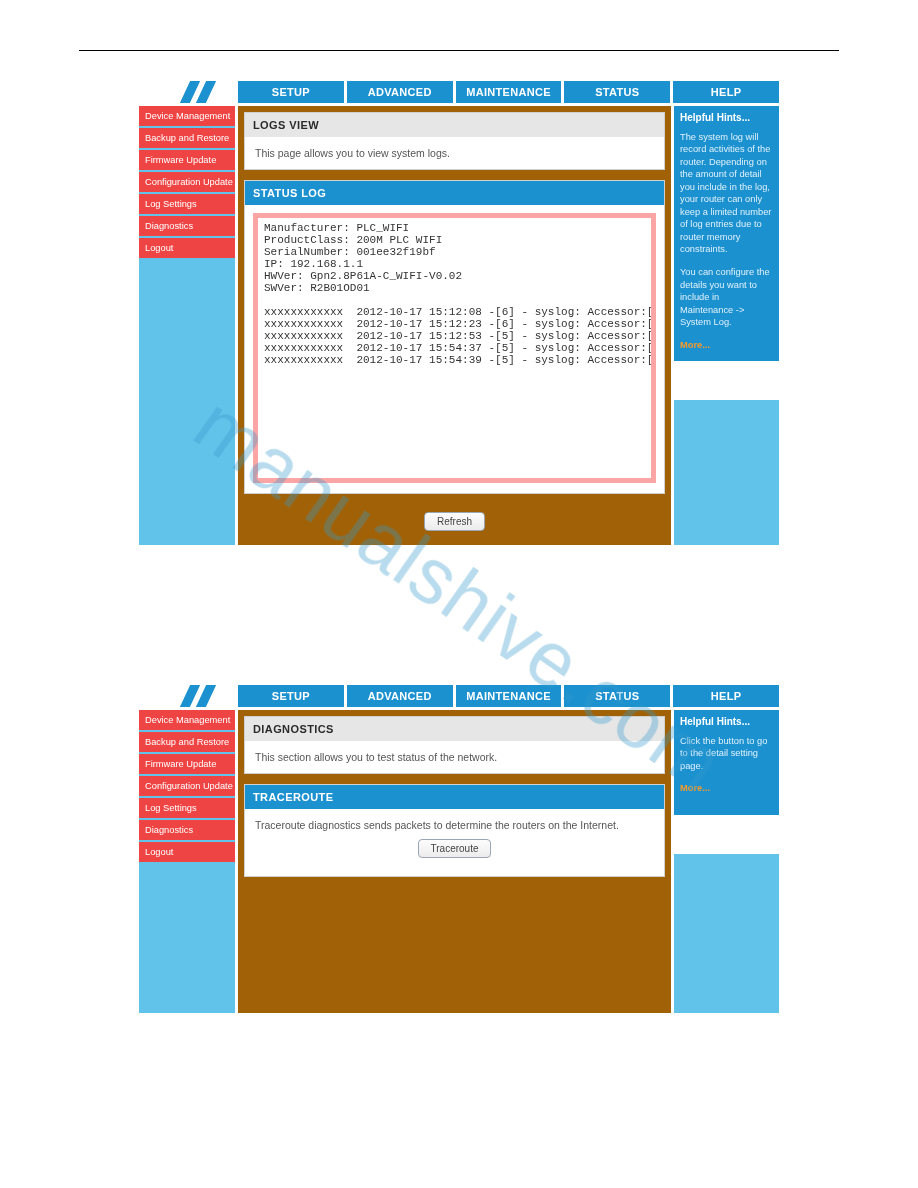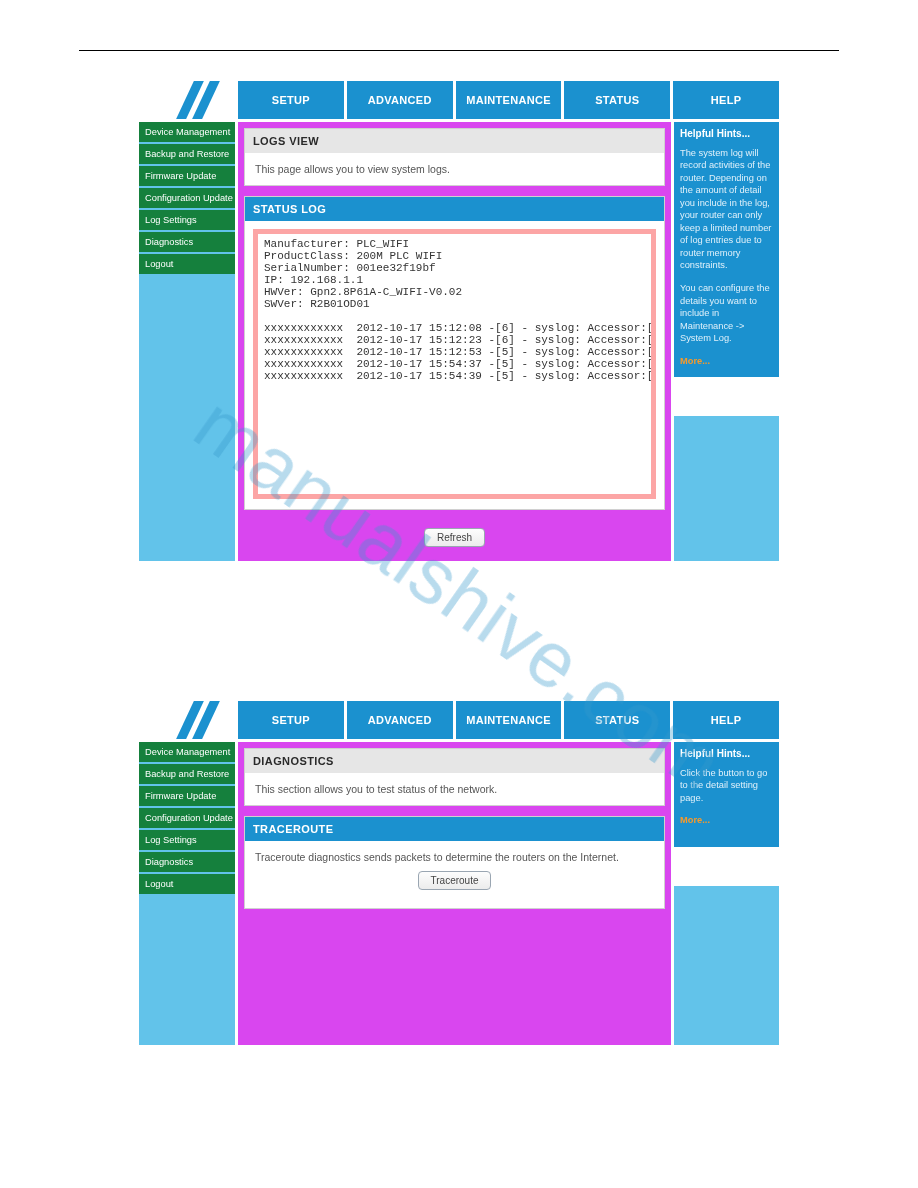--- a/index.html
+++ b/index.html
@@ -18,21 +18,21 @@
     border-top: 1px solid #000;
   }
   .router-ui {
     width: 640px;
     margin: 0 auto 140px auto;
   }
   .router-ui.second { margin-bottom: 40px; }
   .topbar {
     display: flex;
     align-items: stretch;
-    height: 38px;
+    height: 22px;
     background: #fff;
   }
   .brand-wedge {
     width: 96px;
     position: relative;
     overflow: hidden;
     margin-right: 3px;
   }
   .brand-wedge .stripe {
     position: absolute;
@@ -69,33 +69,33 @@
   .sidebar {
     width: 96px;
     background: #62c3ea;
     flex: 0 0 96px;
     display: flex;
     flex-direction: column;
   }
   .sidebar a {
     display: block;
     color: #fff;
-    background: #15803d;
+    background: #ef4444;
     padding: 5px 6px;
     font-size: 9.3px;
     margin-bottom: 2px;
     text-decoration: none;
     cursor: pointer;
     white-space: nowrap;
     overflow: hidden;
   }
   .sidebar-filler { flex: 1; }
   .main {
     flex: 1;
-    background: #d946ef;
+    background: #a16207;
     padding: 6px;
     min-height: 100px;
   }
   .panel {
     background: #fff;
     border: 1px solid #d0d0d0;
     margin-bottom: 10px;
   }
   .panel-head {
     padding: 6px 8px;

